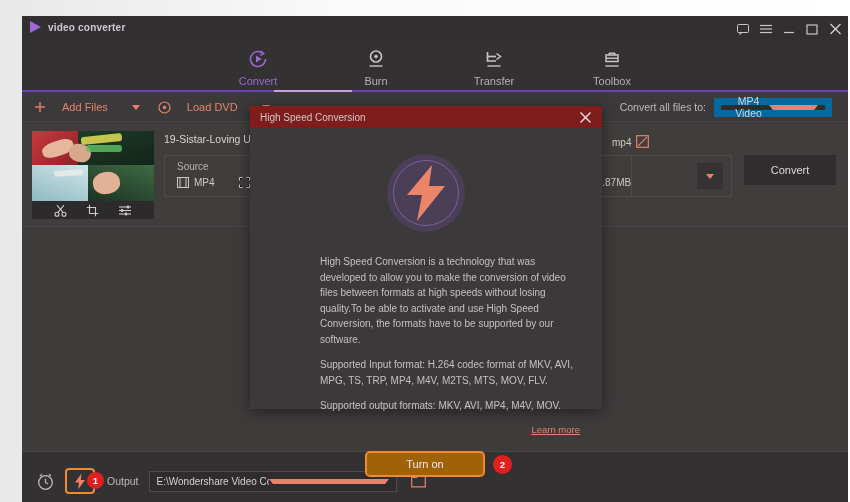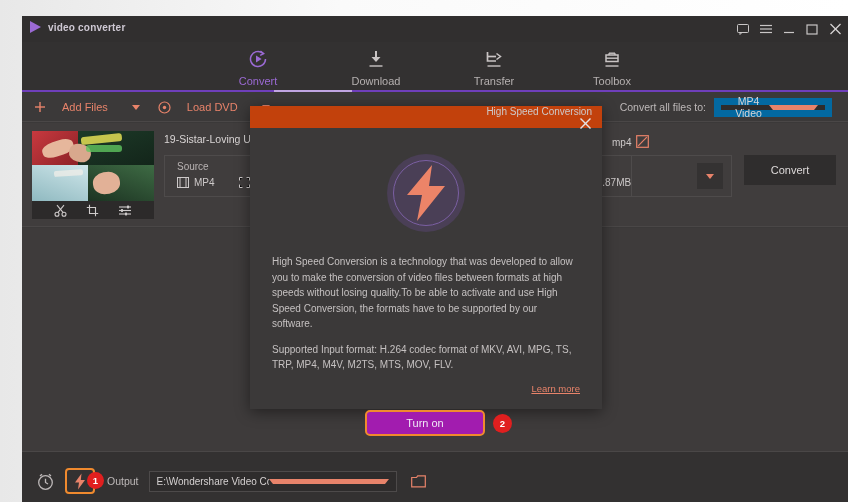--- a/index.html
+++ b/index.html
@@ -163,45 +163,45 @@
     width: 96px; height: 30px; background: #7a3fc4; color: #fff; font-size: 11px;
     display: flex; align-items: center; justify-content: center; cursor: pointer;
   }
 
   
   .modal {
     position: absolute; left: 228px; top: 90px; width: 352px; height: 303px;
     background: #3b3939; box-shadow: 0 3px 14px rgba(0,0,0,.45);
   }
   .modal-head {
-    position: relative; height: 22px; background: #c2410c;
-    display: flex; align-items: flex-end; padding: 0 10px; flex-direction: column;
+    position: relative; height: 22px; background: #7f1d1d;
+    display: flex; align-items: center; padding: 0 10px;
   }
   .modal-title { font-size: 10px; color: #cdc9c9; flex: 1; }
   .modal-close { cursor: pointer; display: flex; }
   .modal-body { padding: 0 22px; }
   .bolt-circle {
     margin: 26px auto 22px; width: 78px; height: 78px; border-radius: 50%;
     background: #4a3f56; display: flex; align-items: center; justify-content: center;
     position: relative;
   }
   .bolt-ring {
     position: absolute; left: 6px; top: 6px; width: 66px; height: 66px;
     border-radius: 50%; border: 1px solid #7b5fa3;
   }
-  .mp { font-size: 10px; line-height: 1.55; color: #c5c1c1; margin-bottom: 10px; }
+  .mp { font-size: 10px; line-height: 1.55; color: #c5c1c1; margin-bottom: 10px; margin-left: 48px; }
   .learnmore {
     text-align: right; font-size: 9.5px; color: #e8836a;
     text-decoration: underline; cursor: pointer; margin-top: 6px;
   }
   .turnon-wrap {
     position: relative; margin: 16px auto 0; width: 122px;
   }
   .turnon {
-    width: 120px; height: 26px; border-radius: 5px; background: #a21caf;
+    width: 120px; height: 26px; border-radius: 5px; background: #a16207;
     border: 2px solid #f08a2e;
     color: #efeaf6; font-size: 11px;
     display: flex; align-items: center; justify-content: center; cursor: pointer;
   }
   .badge-turnon { width: 19px; height: 19px; right: -25px; top: 4px; }
 </style>
 </head>
 <body>
 
 <div id="app">
@@ -257,26 +257,26 @@
               <path d="M18.5 11a7.5 7.5 0 1 1-2.6-5.7" fill="none" stroke="#9b6ad4" stroke-width="1.5"></path>
               <path d="M13.4 3.2 L16.6 5.6 L13.2 7.4" fill="none" stroke="#9b6ad4" stroke-width="1.5"></path>
               <path d="M9 7.6 L14.6 11 L9 14.4 Z" fill="#9b6ad4"></path>
             </svg>
           </div>
           <div class="navlabel">Convert</div>
         </div>
         <div class="navitem">
           <div class="navicon">
             <svg width="22" height="22" viewBox="0 0 22 22">
-              <line x1="11" y1="3" x2="11" y2="13" stroke="#c9c4c4" stroke-width="2"></line>
-              <path d="M6.5 9 L11 14 L15.5 9 Z" fill="#c9c4c4"></path>
+              <circle cx="11" cy="8.5" r="5.5" fill="none" stroke="#c9c4c4" stroke-width="1.6"></circle>
+              <circle cx="11" cy="8.5" r="1.8" fill="#c9c4c4"></circle>
               <line x1="4.5" y1="18" x2="17.5" y2="18" stroke="#c9c4c4" stroke-width="1.4"></line>
             </svg>
           </div>
-          <div class="navlabel">Download</div>
+          <div class="navlabel">Burn</div>
         </div>
         <div class="navitem">
           <div class="navicon">
             <svg width="22" height="22" viewBox="0 0 22 22">
               <path d="M4.5 4 L4.5 13 L13 13" fill="none" stroke="#c9c4c4" stroke-width="1.7"></path>
               <line x1="4.5" y1="8.5" x2="13" y2="8.5" stroke="#c9c4c4" stroke-width="1.7"></line>
               <path d="M13.5 5.5 L17.5 8.5 L13.5 11.5" fill="none" stroke="#c9c4c4" stroke-width="1.5"></path>
               <line x1="4.5" y1="18" x2="17.5" y2="18" stroke="#c9c4c4" stroke-width="1.4"></line>
             </svg>
           </div>
@@ -495,20 +495,21 @@
       </div>
       <div class="modal-body">
         <div class="bolt-circle">
           <div class="bolt-ring"></div>
           <svg width="44" height="58" viewBox="0 0 44 58" style="position:relative;">
             <path d="M28 1 L3 31 L18 31 L13 57 L41 22 L25 22 Z" fill="#ec8468"></path>
           </svg>
         </div>
         <div class="mp">High Speed Conversion is a technology that was developed to allow you to make the conversion of video files between formats at high speeds without losing quality.To be able to activate and use High Speed Conversion, the formats have to be supported by our software.</div>
         <div class="mp">Supported Input format: H.264 codec format of MKV, AVI, MPG, TS, TRP, MP4, M4V, M2TS, MTS, MOV, FLV.</div>
+        <div class="mp">Supported output formats: MKV, AVI, MP4, M4V, MOV.</div>
         <div class="learnmore">Learn more</div>
         <div class="turnon-wrap">
           <div class="turnon">
             <span>Turn on</span>
           </div>
           <div class="badge badge-turnon">2</div>
         </div>
       </div>
     </div>
 

